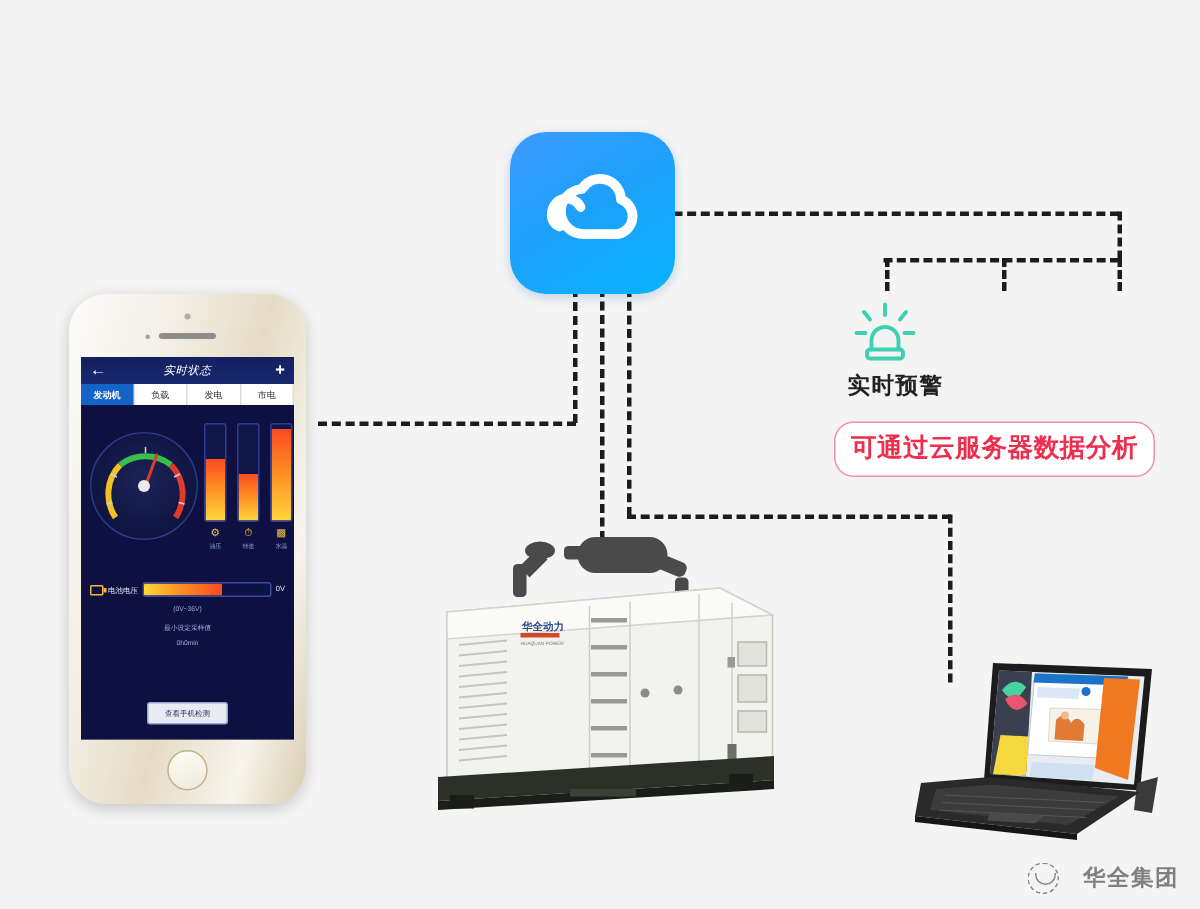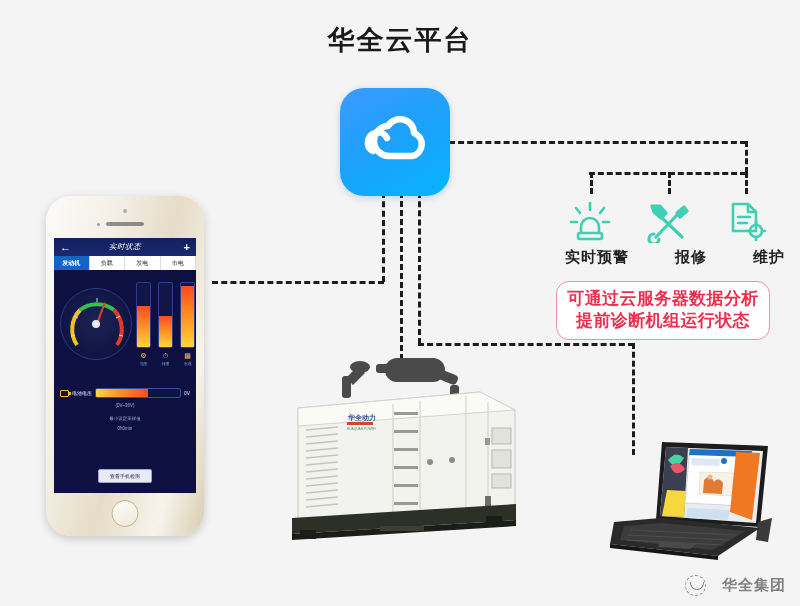--- a/index.html
+++ b/index.html
@@ -210,21 +210,20 @@
     content:''; position:absolute; left:4px; top:6px; width:12px; height:7px;
     border:1.4px solid #4a4a4a; border-top:none; border-radius:0 0 8px 8px;
   }
   .wm-text { font-size: 15px; font-weight: bold; color: #3a3a3a; letter-spacing: 1px; }
 </style>
 </head>
 <body>
 
 <div id="stage">
 
-  <div class="page-title">华全云平台</div>
 
   <div class="dash-h" style="left:449px; top:141px; width:297px;"></div>
 
   <div class="dash-v" style="left:745px; top:141px; height:32px;"></div>
   <div class="dash-h" style="left:589px; top:172px; width:157px;"></div>
   <div class="dash-v" style="left:590px; top:172px; height:22px;"></div>
   <div class="dash-v" style="left:668px; top:172px; height:22px;"></div>
   <div class="dash-v" style="left:745px; top:172px; height:22px;"></div>
 
   <div class="dash-v" style="left:382px; top:192px; height:90px;"></div>
@@ -256,57 +255,24 @@
           <line x1="4" y1="21" x2="10" y2="21"></line>
           <line x1="42" y1="21" x2="36" y2="21"></line>
           <path d="M14 32 v-6 a9 9 0 0 1 18 0 v6"></path>
           <rect x="11" y="32" width="24" height="6" rx="2"></rect>
         </g>
       </svg>
     </div>
     <div class="cap">实时预警</div>
   </div>
 
-  <div class="svc" style="left:629px; top:195px;">
-    <div class="glyph">
-      <svg width="46" height="42" viewBox="0 0 46 42">
-        <g stroke="#3fd0b4" stroke-width="3.2" fill="none" stroke-linecap="round" stroke-linejoin="round">
-          <path d="M7 5 l8 0 l6 7 l-5 5 l-7 -6 z" fill="#3fd0b4"></path>
-          <line x1="14" y1="14" x2="37" y2="36"></line>
-          <path d="M39 6 l-7 6 l3 4 l7 -6 z" fill="#3fd0b4"></path>
-          <line x1="33" y1="13" x2="11" y2="36"></line>
-          <path d="M9 33 a5 5 0 1 0 5 5"></path>
-        </g>
-      </svg>
-    </div>
-    <div class="cap">报修</div>
-  </div>
-
-  <div class="svc" style="left:707px; top:195px;">
-    <div class="glyph">
-      <svg width="46" height="42" viewBox="0 0 46 42">
-        <g stroke="#3fd0b4" stroke-width="2.6" fill="none" stroke-linecap="round" stroke-linejoin="round">
-          <path d="M10 3 h15 l8 8 v19 h-23 z"></path>
-          <path d="M25 3 v8 h8"></path>
-          <line x1="15" y1="16" x2="27" y2="16"></line>
-          <line x1="15" y1="22" x2="24" y2="22"></line>
-          <circle cx="33" cy="30" r="6"></circle>
-          <line x1="33" y1="21" x2="33" y2="24"></line>
-          <line x1="33" y1="36" x2="33" y2="39"></line>
-          <line x1="24" y1="30" x2="27" y2="30"></line>
-          <line x1="39" y1="30" x2="42" y2="30"></line>
-        </g>
-      </svg>
-    </div>
-    <div class="cap">维护</div>
-  </div>
+
 
   <div class="callout">
     <div>可通过云服务器数据分析</div>
-    <div>提前诊断机组运行状态</div>
   </div>
 
   <div class="phone">
     <div class="phone-top">
       <div class="cam2"></div>
       <div class="speaker"></div>
       <div class="cam"></div>
     </div>
 
     <div class="screen">

